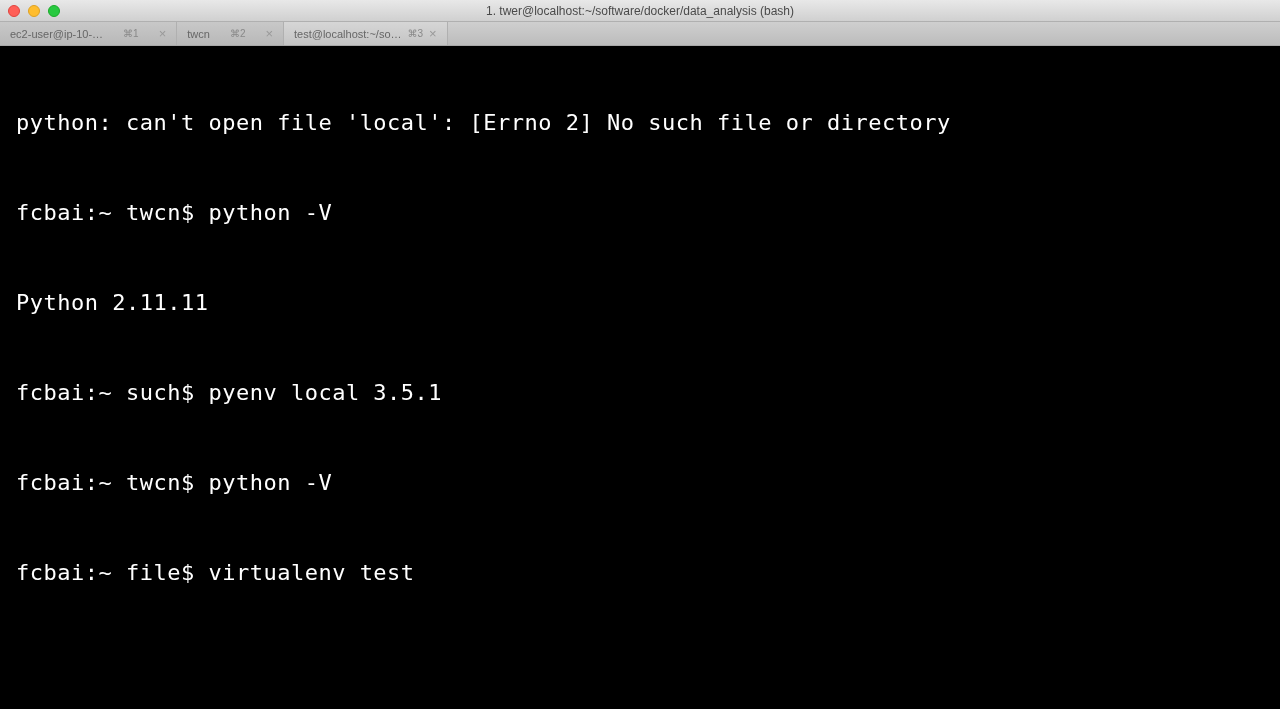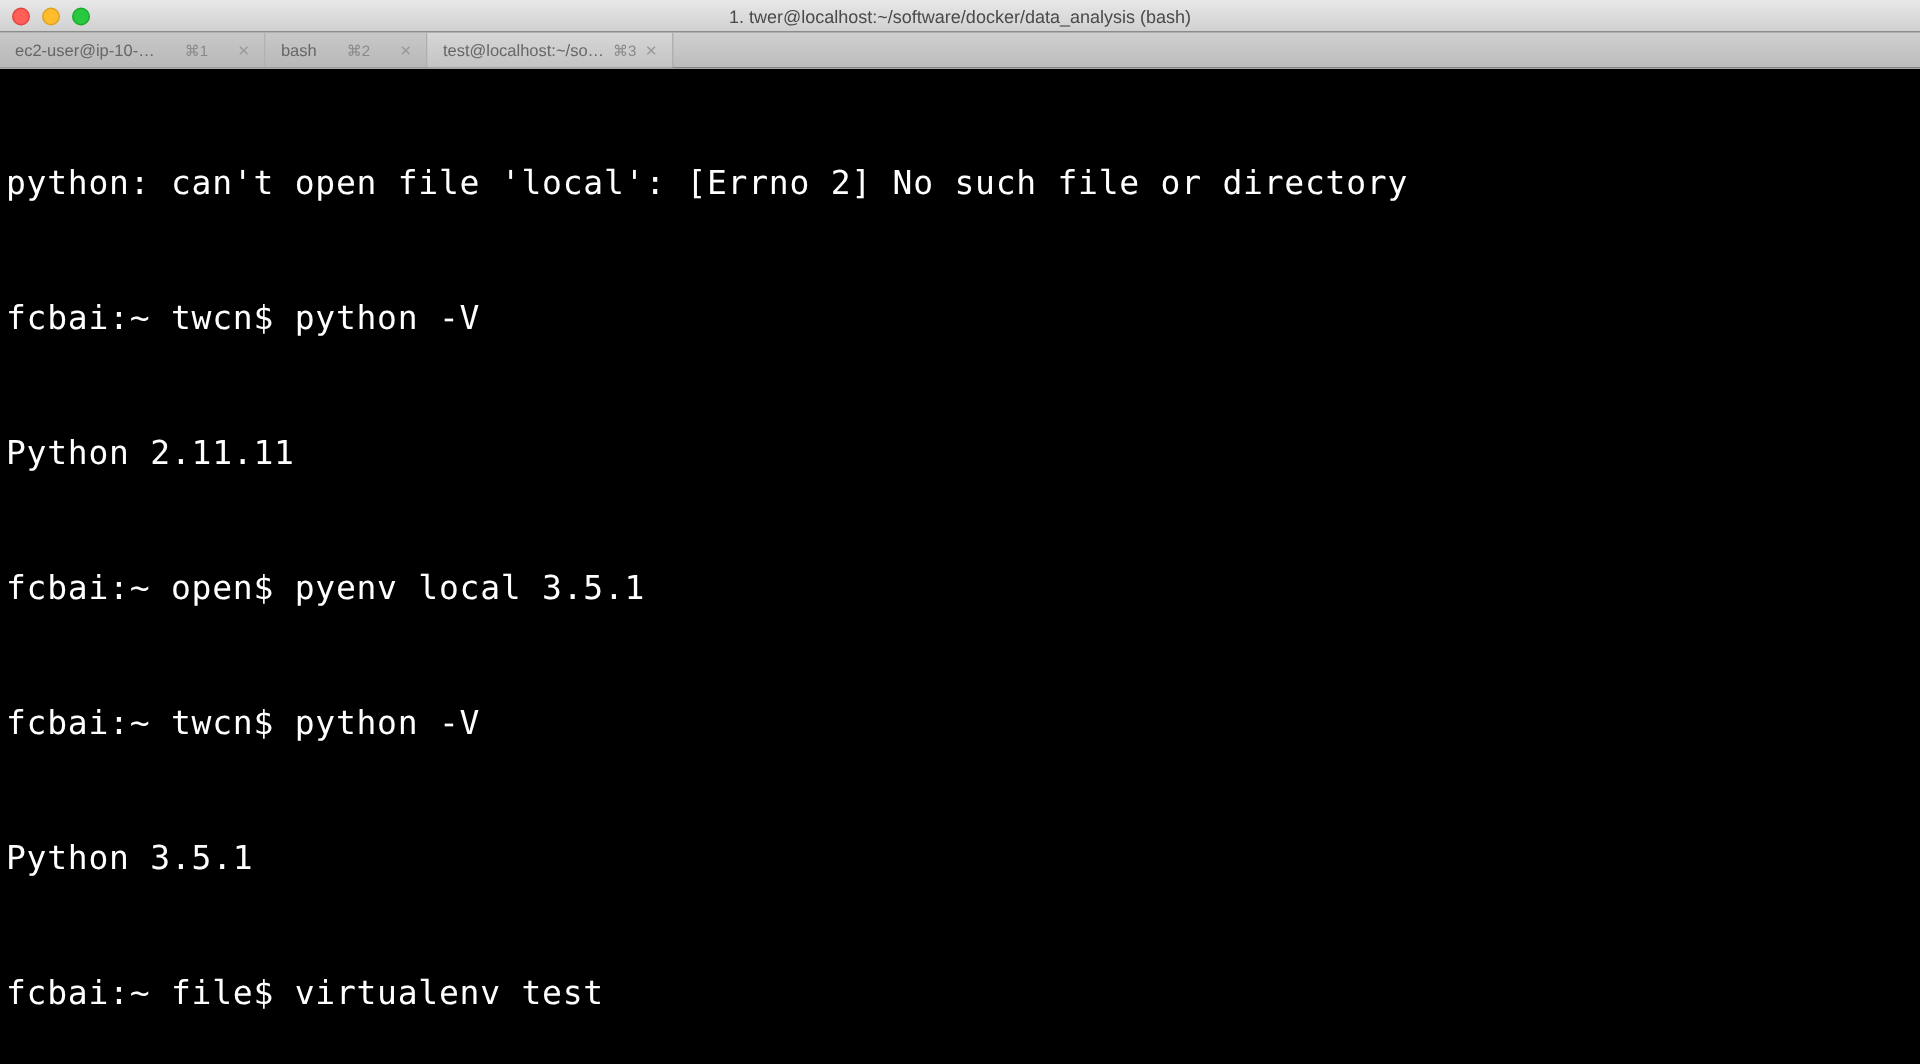--- a/index.html
+++ b/index.html
@@ -60,21 +60,21 @@
   .tab-hotkey { color: #888; font-size: 10px; }
   .tab-close { color: #999; font-size: 13px; line-height: 1; }
 
   .terminal {
     flex: 1;
     background: #000;
     color: #fff;
     font-family: "Menlo", "Monaco", "Consolas", monospace;
     font-size: 22px;
     line-height: 30px;
-    padding: 2px 4px 4px 4px;
+    padding: 2px 4px 4px 16px;
     white-space: pre;
     overflow: hidden;
     letter-spacing: 0.5px;
   }
   .term-line { white-space: pre; }
 </style>
 </head>
 <body>
 
 <div class="window">
@@ -88,38 +88,37 @@
     <div class="title-text">1. twer@localhost:~/software/docker/data_analysis (bash)</div>
   </div>
 
   <div class="tabbar">
     <div class="tab inactive">
       <span class="tab-label">ec2-user@ip-10-…</span>
       <span class="tab-hotkey">⌘1</span>
       <span class="tab-close">×</span>
     </div>
     <div class="tab inactive">
-      <span class="tab-label">bash</span>
+      <span class="tab-label">twcn</span>
       <span class="tab-hotkey">⌘2</span>
       <span class="tab-close">×</span>
     </div>
     <div class="tab">
       <span class="tab-label">test@localhost:~/so…</span>
       <span class="tab-hotkey">⌘3</span>
       <span class="tab-close">×</span>
     </div>
   </div>
 
   <div class="terminal">
     <div class="term-line">python: can't open file 'local': [Errno 2] No such file or directory</div>
     <div class="term-line">fcbai:~ twcn$ python -V</div>
     <div class="term-line">Python 2.11.11</div>
-    <div class="term-line">fcbai:~ open$ pyenv local 3.5.1</div>
+    <div class="term-line">fcbai:~ such$ pyenv local 3.5.1</div>
     <div class="term-line">fcbai:~ twcn$ python -V</div>
-    <div class="term-line">Python 3.5.1</div>
     <div class="term-line">fcbai:~ file$ virtualenv test</div>
     
     
     
     
     
     
     
     
 

